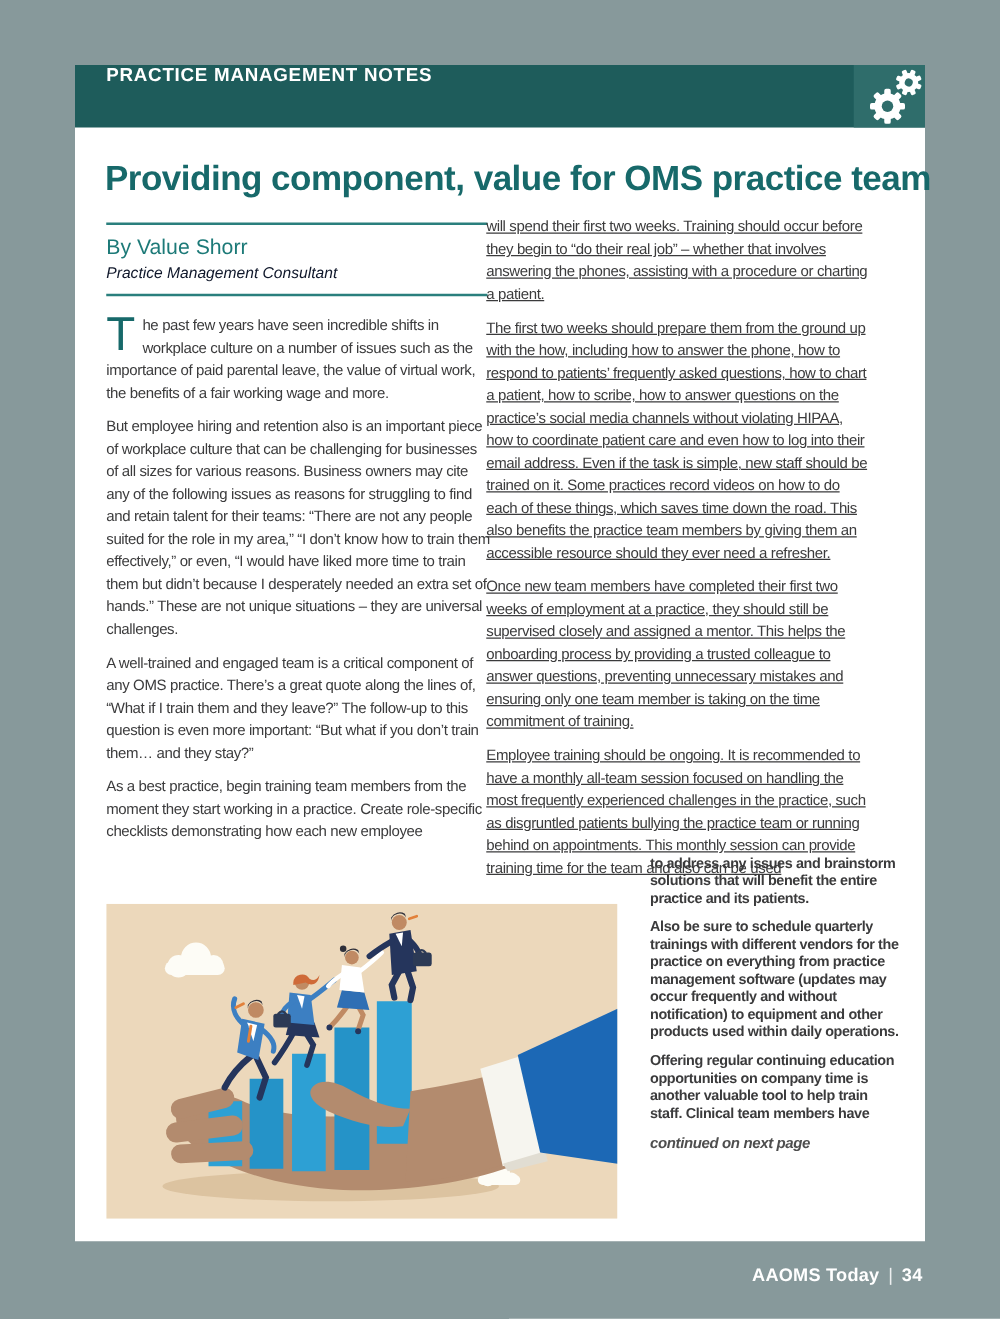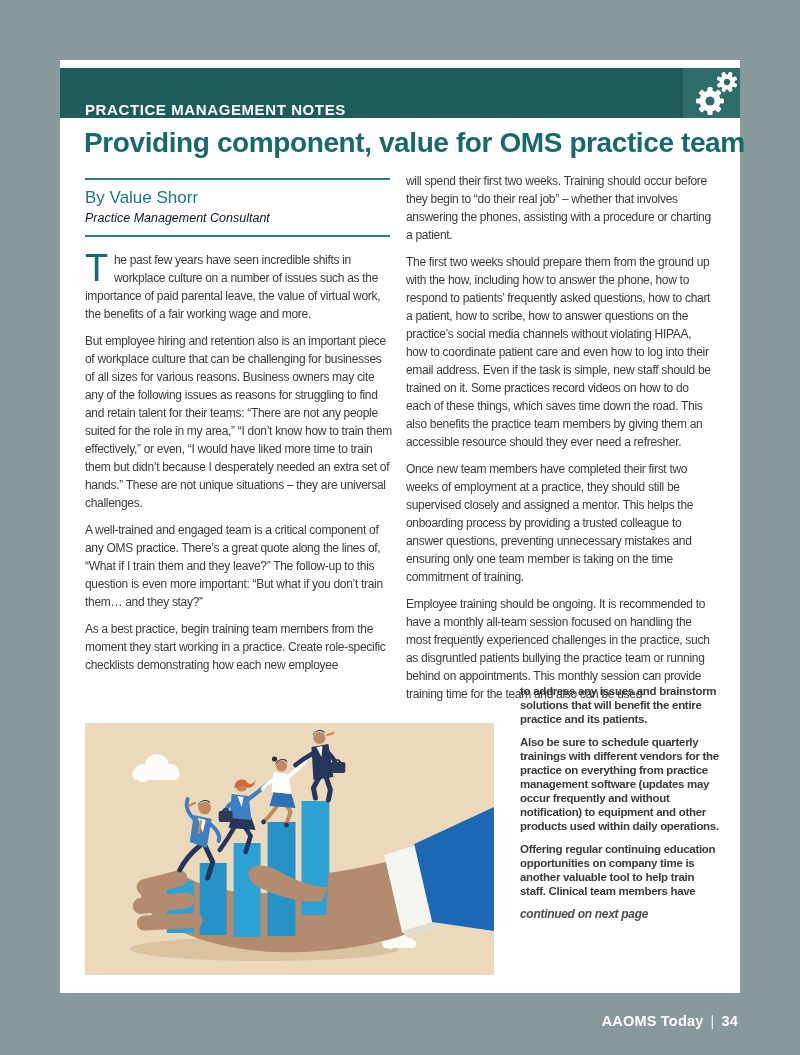--- a/index.html
+++ b/index.html
@@ -8,43 +8,43 @@
   }
   *{box-sizing:border-box; margin:0; padding:0;}
   html,body{width:800px; height:1055px;}
   body{
     position:relative; background:var(--sage);
     font-family:"Liberation Sans","DejaVu Sans",sans-serif;
     color:var(--body-ink); overflow:hidden;
   }
   .page{position:absolute; left:60px; top:60px; width:680px; height:933px; background:#ffffff;}
   .kicker-bar{
-    position:absolute; left:60px; top:68px; width:680px; height:50px;
-    background:var(--header-teal); display:flex; align-items:flex-end;gap:23px;
+    position:absolute; left:60px; top:52px; width:680px; height:50px;
+    background:var(--header-teal); display:flex; align-items:flex-start;gap:23px;
   }
   .kicker-label{
     margin-left:25px; color:#ffffff; font-weight:bold; font-size:15px;
     letter-spacing:.6px;
   }
   .gear-box{
     margin-left:auto; width:57px; height:50px; background:var(--gearbox-teal);
     display:flex; align-items:center; justify-content:center;
   }
   .page-title{
     position:absolute; left:84px; top:127px; width:650px; white-space:nowrap;
     color:var(--accent-teal); font-size:28px; font-weight:bold; letter-spacing:-.4px;
   }
   .byline{position:absolute; left:85px; top:178px; width:305px;}
   .rule{height:2px; background:#2a7f7d;}
   .author-name{color:#1d7a78; font-size:17px; margin-top:8px;}
   .author-role{color:#0f172a; font-size:12.5px; font-style:italic; margin-top:3px; margin-bottom:10px;}
   .col{position:absolute; font-size:12px; line-height:18px; letter-spacing:-.3px; text-align:left;}
   .col p{margin-bottom:9px;}
   .col-left{left:85px; top:251px; width:307px;}
-  .col-right{left:406px; top:172px; width:305px;}
+  .col-right{left:389px; top:172px; width:305px;text-decoration:underline;}
   .col-narrow{left:520px; top:684px; width:200px; font-size:11.5px; line-height:14px;font-weight:bold;}
   .dropcap{
     float:left; color:var(--accent-teal); font-size:38px; line-height:31px;
     padding:2px 6px 0 0; font-weight:normal;
   }
   .section-heading{
     color:#0e7c7b; font-size:18px; font-weight:bold; letter-spacing:-.2px;
     margin:15px 0 10px 0;
   }
   .continued-note{font-style:italic; color:#4e4e4e; font-size:12px; margin-top:0;}

